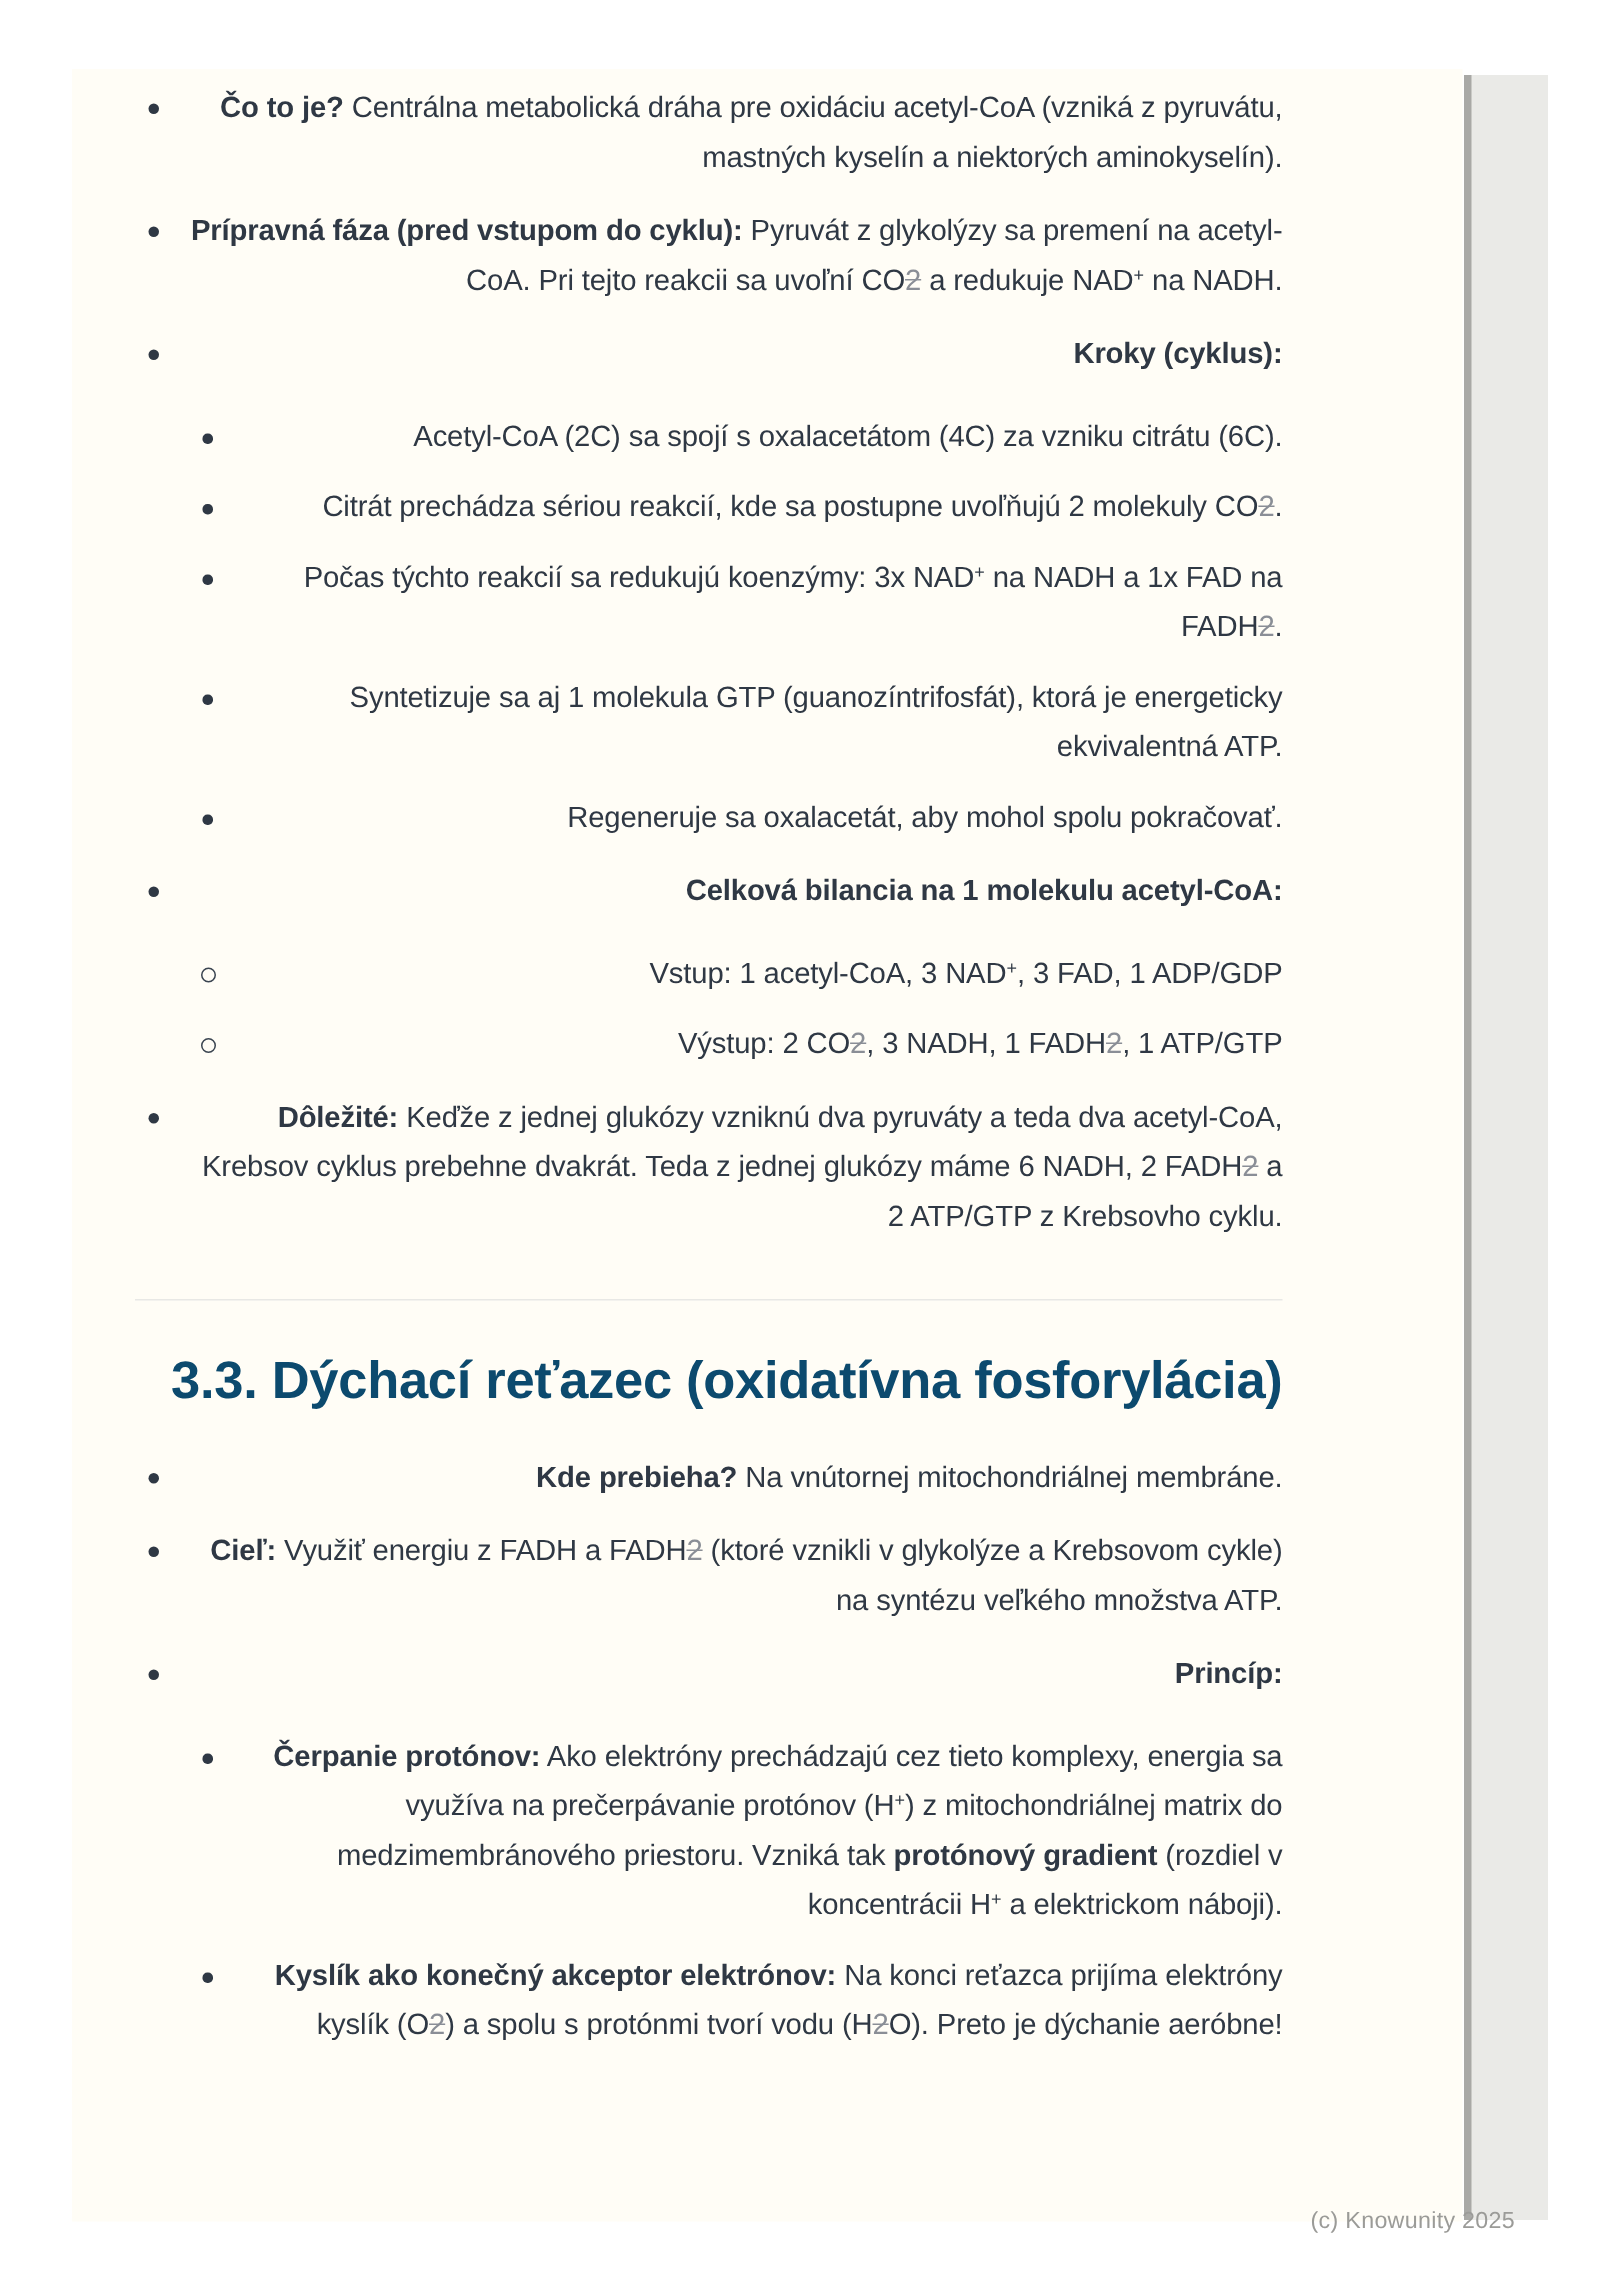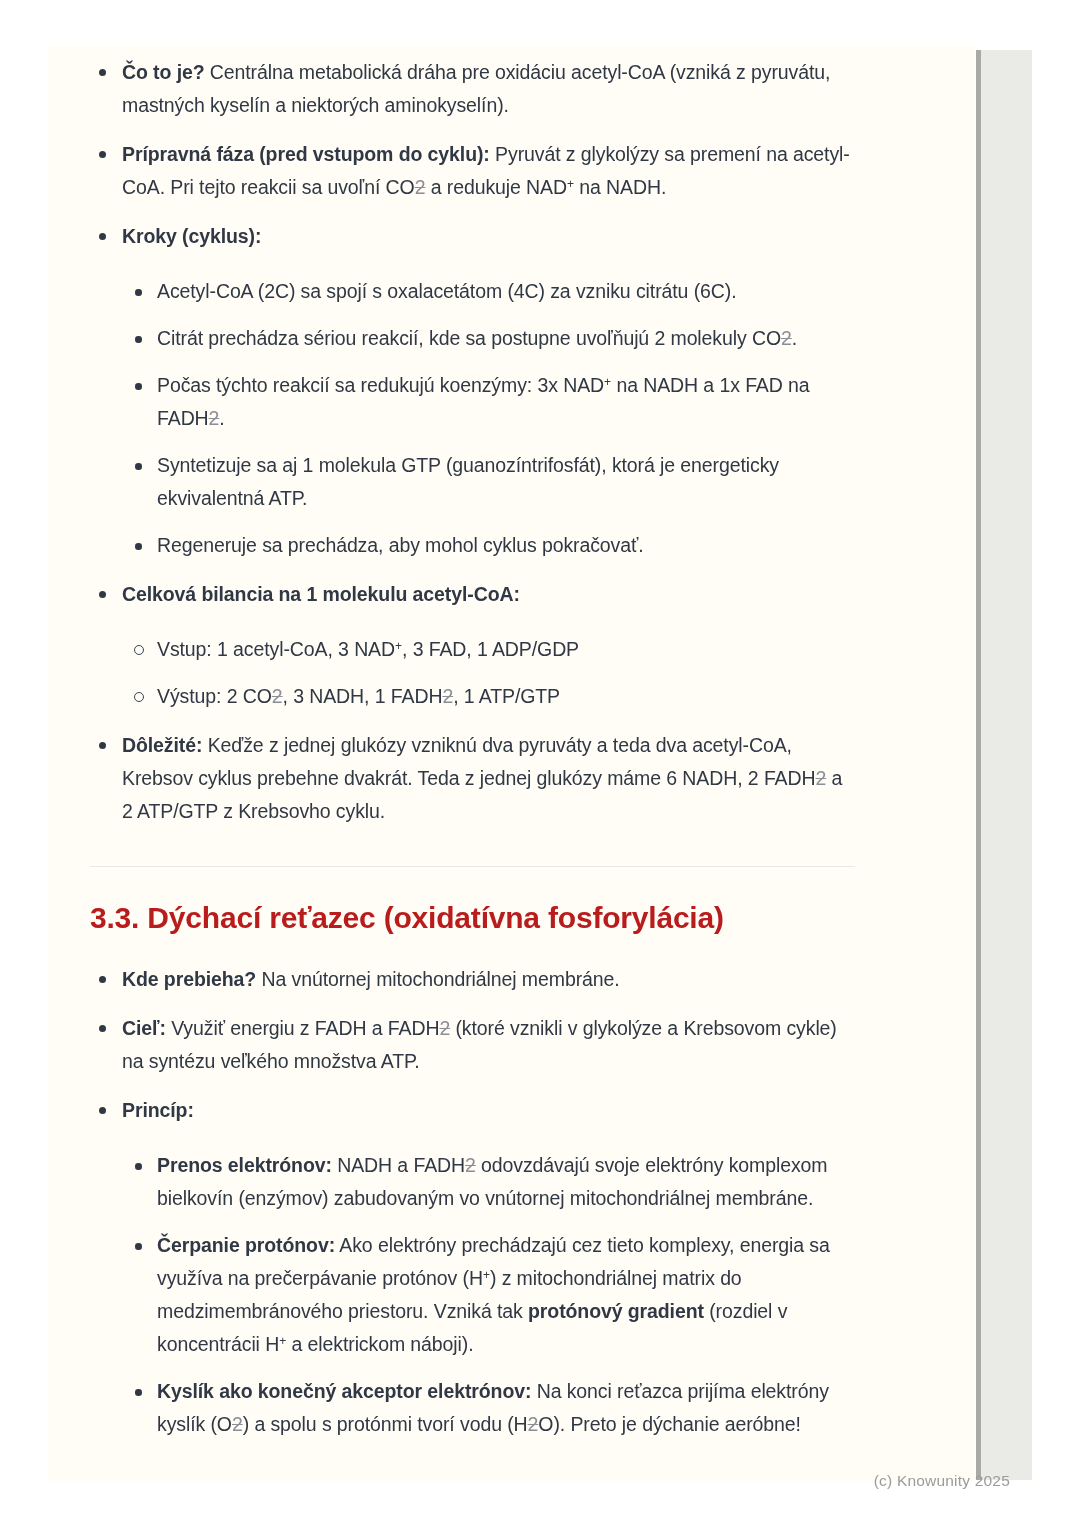--- a/index.html
+++ b/index.html
@@ -6,20 +6,21 @@
   body{
     width:1080px;height:1528px;
     background:#ffffff;
     font-family:"Liberation Sans","DejaVu Sans",sans-serif;
     position:relative;overflow:hidden;
   }
   .page-card{
     position:absolute;left:48px;top:46px;
     width:927px;height:1435px;
     background:#FFFDF6;
+    text-align:right;
   }
   .content{
     position:absolute;left:42px;top:10px;width:765px;
   }
   .list{display:block;}
   .li{position:relative;padding-left:32px;}
   .list > .li + .li{margin-top:16px;}
   .li-text{
     font-size:19.5px;line-height:33px;color:#2F3844;
     letter-spacing:-0.1px;
@@ -32,21 +33,21 @@
   .sublist{margin-top:22px;margin-left:5px;}
   .sublist > .li{padding-left:30px;}
   .sublist > .li + .li{margin-top:14px;}
   .sublist > .li > .marker.disc{left:8px;top:14px;width:6.5px;height:6.5px;background:#2F3844;}
   .li > .marker.circle{
     left:7px;top:12px;width:8px;height:8px;
     background:transparent;border:1.7px solid #3A4450;
   }
   .divider{height:1px;background:#E8E8E5;margin-top:38px;}
   .section-heading{
-    font-size:30px;font-weight:700;color:#b91c1c;
+    font-size:35px;font-weight:700;color:#0c4a6e;
     letter-spacing:-0.2px;margin:34px 0 28px 0;
   }
   .list-2{margin-top:0;}
   .footer-copyright{
     position:absolute;top:1438px;right:70px;
     font-size:15.5px;color:#9B9B98;z-index:5;
     letter-spacing:0.2px;
     margin-top:34px;
   }
   .side-strip{
@@ -101,21 +102,21 @@
               </div>
               <div class="li">
                 <span class="marker disc"></span>
                 <div>
                   <div class="li-text"><span>Syntetizuje sa aj 1 molekula GTP (guanozíntrifosfát), ktorá je energeticky ekvivalentná ATP.</span></div>
                 </div>
               </div>
               <div class="li">
                 <span class="marker disc"></span>
                 <div>
-                  <div class="li-text"><span>Regeneruje sa prechádza, aby mohol cyklus pokračovať.</span></div>
+                  <div class="li-text"><span>Regeneruje sa oxalacetát, aby mohol spolu pokračovať.</span></div>
                 </div>
               </div>
             </div>
           </div>
         </div>
         <div class="li">
           <span class="marker disc"></span>
           <div>
             <div class="li-text"><span class="b">Celková bilancia na 1 molekulu acetyl-CoA:</span></div>
             <div class="sublist">
@@ -160,26 +161,20 @@
           </div>
         </div>
         <div class="li">
           <span class="marker disc"></span>
           <div>
             <div class="li-text"><span class="b">Princíp:</span></div>
             <div class="sublist">
               <div class="li">
                 <span class="marker disc"></span>
                 <div>
-                  <div class="li-text"><span class="b">Prenos elektrónov:</span><span> NADH a FADH</span><span class="st">2</span><span> odovzdávajú svoje elektróny komplexom bielkovín (enzýmov) zabudovaným vo vnútornej mitochondriálnej membráne.</span></div>
-                </div>
-              </div>
-              <div class="li">
-                <span class="marker disc"></span>
-                <div>
                   <div class="li-text"><span class="b">Čerpanie protónov:</span><span> Ako elektróny prechádzajú cez tieto komplexy, energia sa využíva na prečerpávanie protónov (H</span><sup>+</sup><span>) z mitochondriálnej matrix do medzimembránového priestoru. Vzniká tak </span><span class="b">protónový gradient</span><span> (rozdiel v koncentrácii H</span><sup>+</sup><span> a elektrickom náboji).</span></div>
                 </div>
               </div>
               <div class="li">
                 <span class="marker disc"></span>
                 <div>
                   <div class="li-text"><span class="b">Kyslík ako konečný akceptor elektrónov:</span><span> Na konci reťazca prijíma elektróny kyslík (O</span><span class="st">2</span><span>) a spolu s protónmi tvorí vodu (H</span><span class="st">2</span><span>O). Preto je dýchanie aeróbne!</span></div>
                 </div>
               </div>
             </div>

